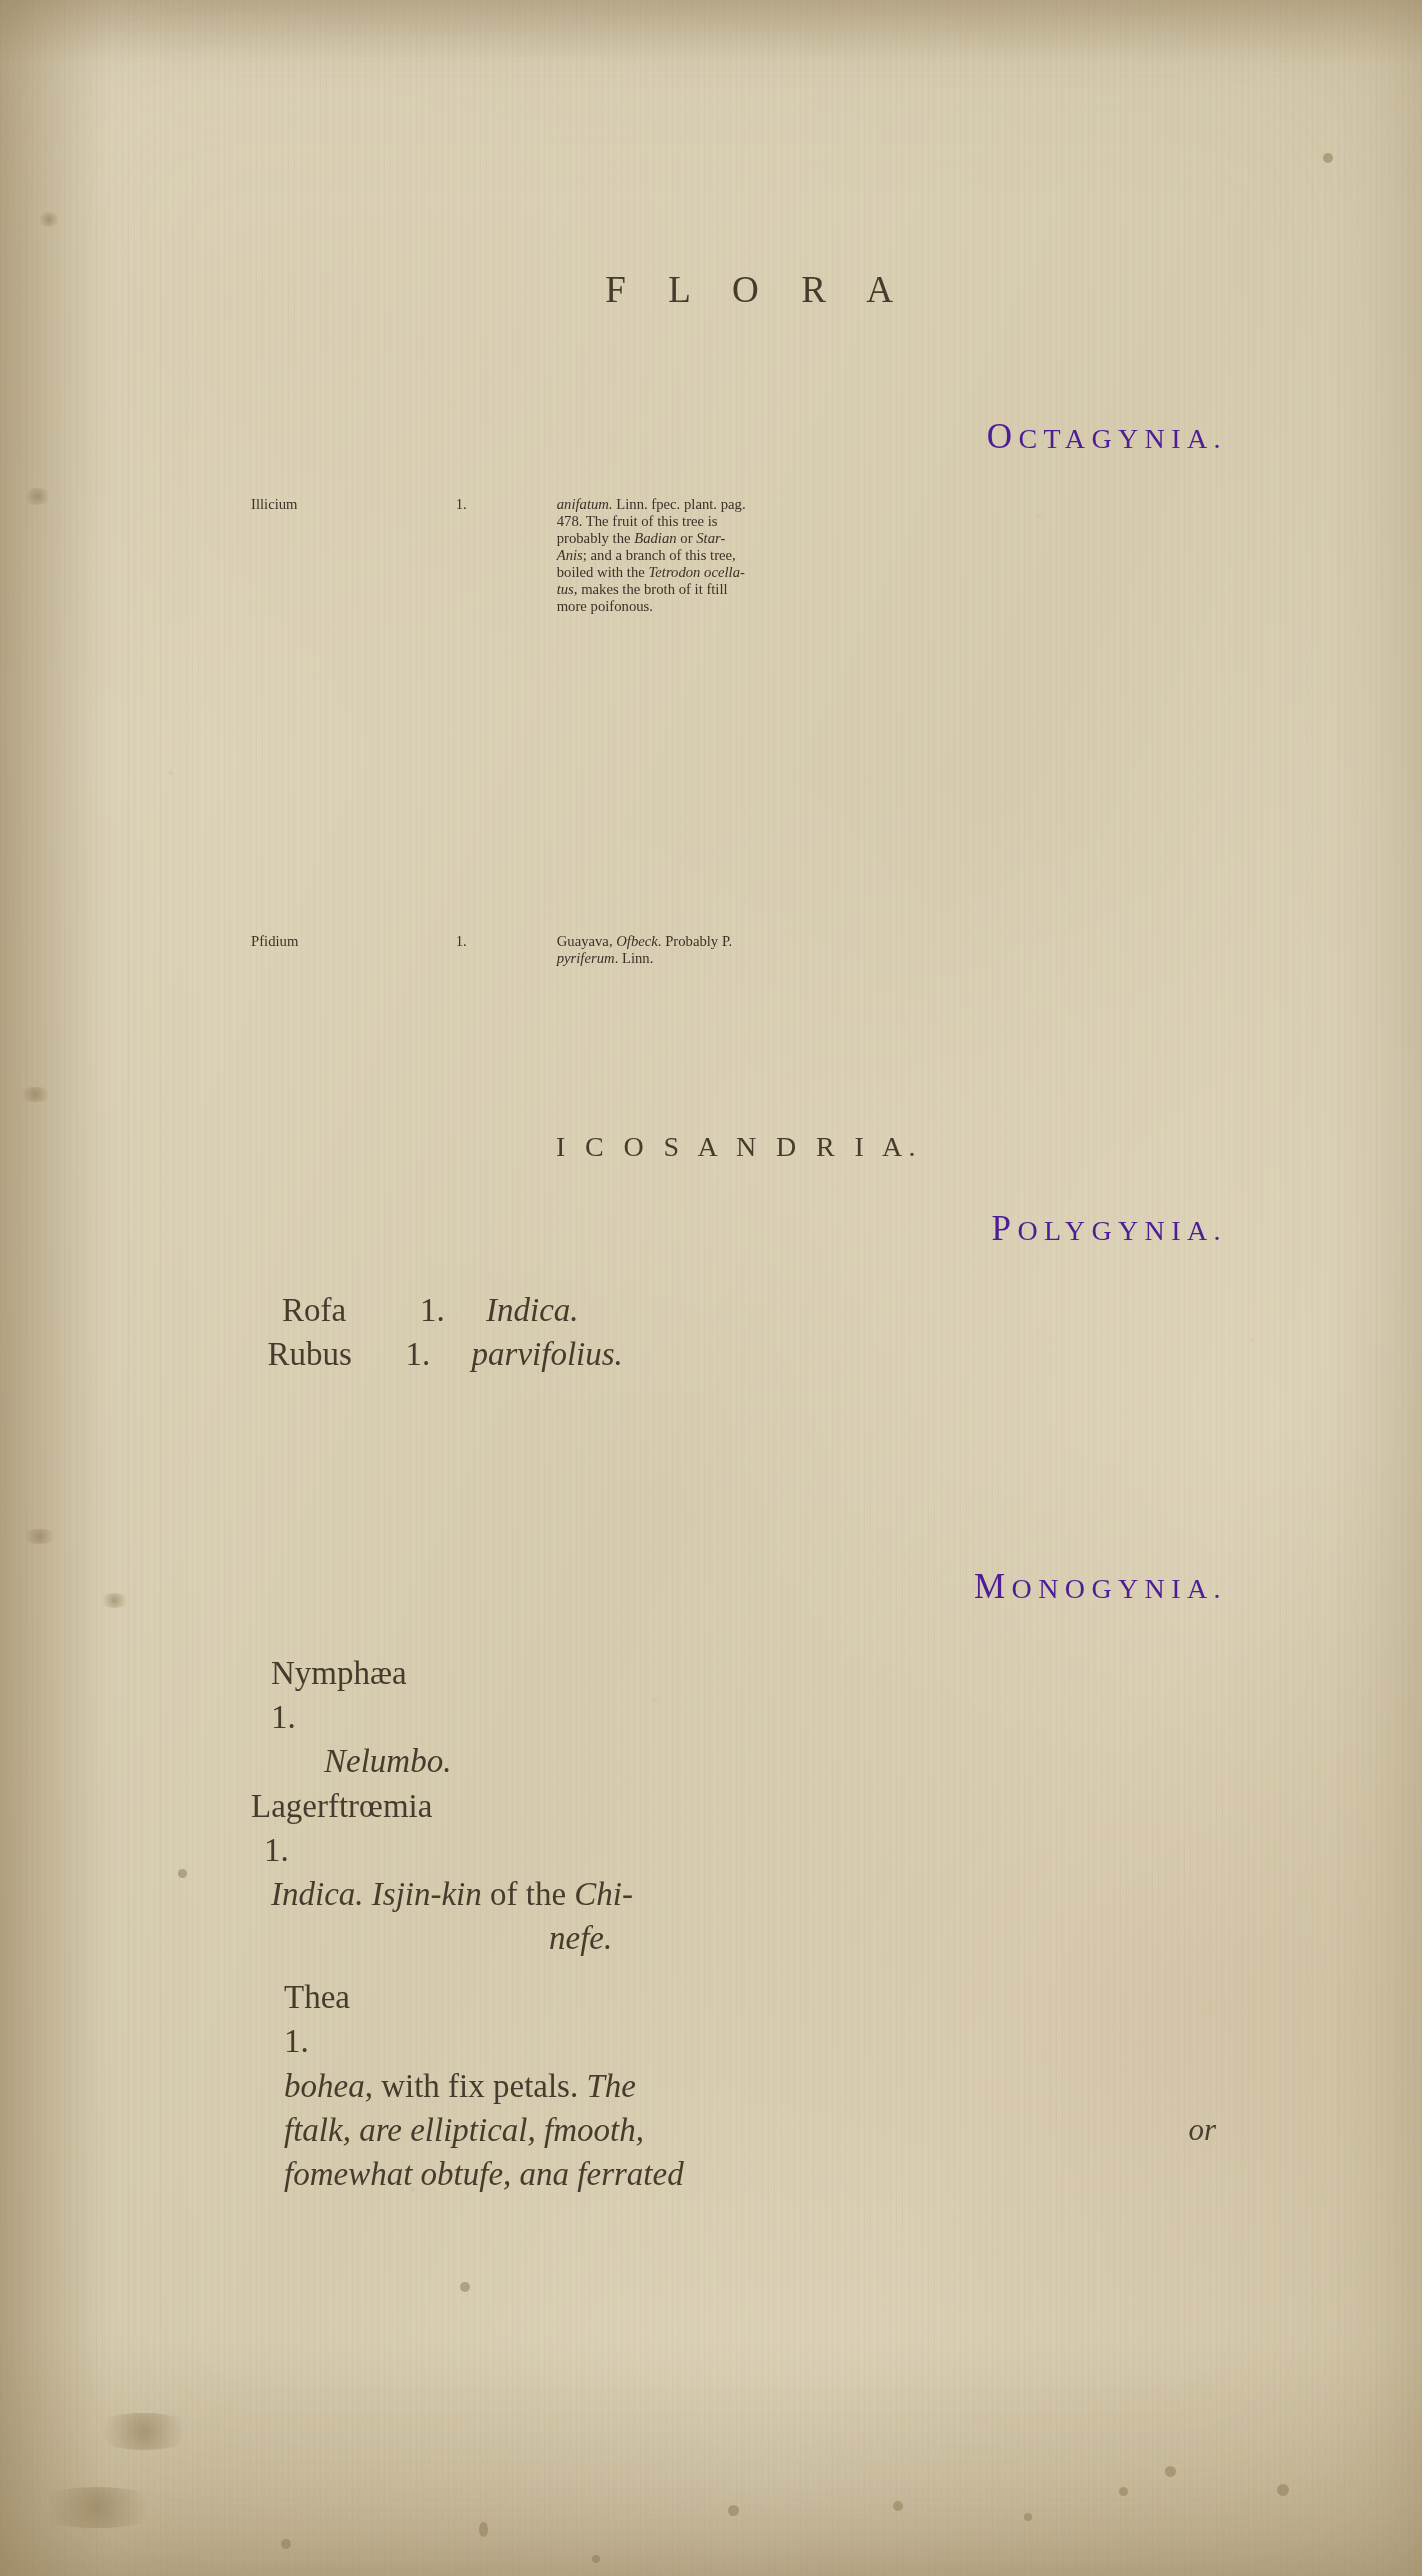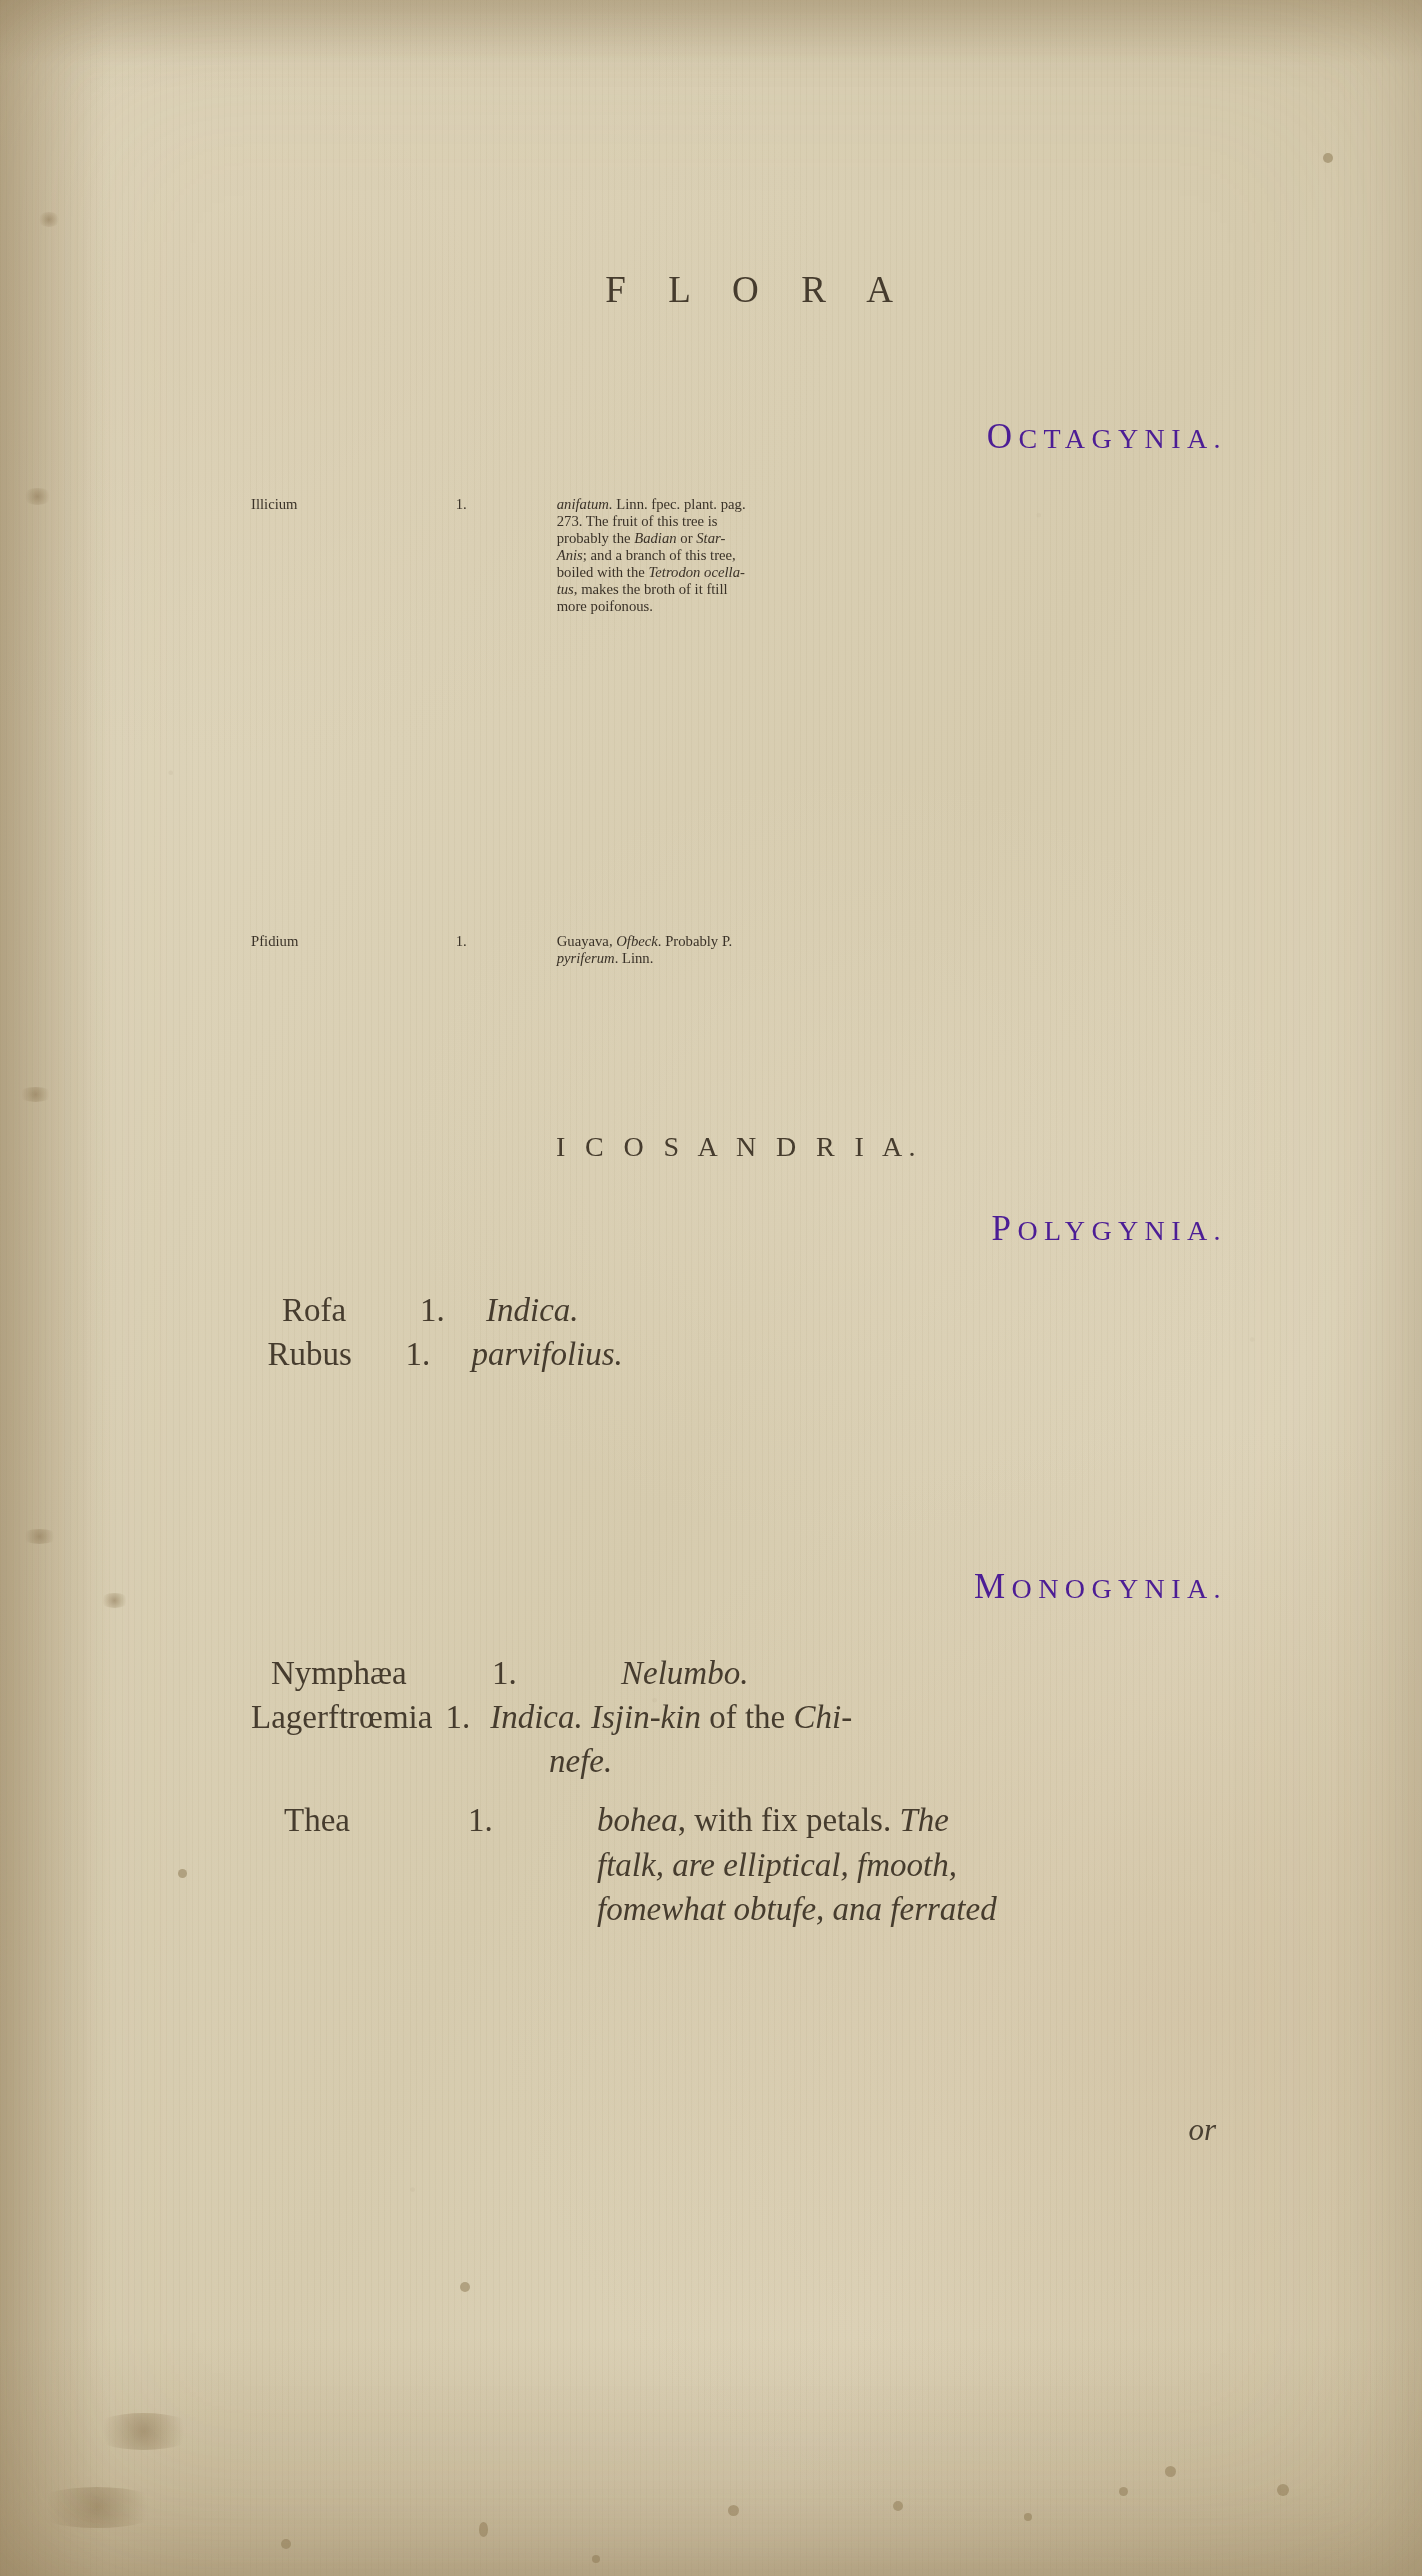--- a/index.html
+++ b/index.html
@@ -176,21 +176,21 @@
   }
 
   .entry-row { display: flex; margin-bottom: 3.7px; }
   .lbl-illicium { width: 190px; }
   .lbl-psidium  { width: 190px; }
 
   .rosa-line { display: flex; font-size: 33px; line-height: 1.34; color: #463c2e; }
   .rosa-name { width: 138px; }
   .rosa-num  { width: 66px; }
 
-  .n-line { display: flex; font-size: 33px; line-height: 1.34; color: #463c2e; }
+  .n-line { display: flex; font-size: 33px; line-height: 1.34; color: #463c2e; flex-direction: column; }
   .n-name { width: 221px; }
   .n-num  { width: 76px; }
 </style>
 </head>
 <body>
 
 <div class="page"></div>
 <div class="laid"></div>
 <div class="grain"></div>
 
@@ -226,21 +226,21 @@
       <span class="cap">O</span><span>CTAGYNIA.</span>
     </div>
   </div>
 
   <div class="block" id="b-illicium">
     <div class="entry-row">
       <div class="genus lbl-illicium">Illicium</div>
       <div class="num" style="width:101px;">1.</div>
       <div class="body-col">
         <div><span class="it">anifatum.</span><span> Linn. fpec. plant. pag.</span></div>
-        <div>273.   The fruit of this tree is</div>
+        <div>478.   The fruit of this tree is</div>
         <div><span>probably the </span><span class="it">Badian</span><span> or </span><span class="it">Star-</span></div>
         <div><span class="it">Anis</span><span>; and a branch of this tree,</span></div>
         <div><span>boiled with the </span><span class="it">Tetrodon ocella-</span></div>
         <div><span class="it">tus</span><span>, makes the broth of it ftill</span></div>
         <div>more poifonous.</div>
       </div>
     </div>
   </div>
 
   <div class="block" id="b-psidium">

